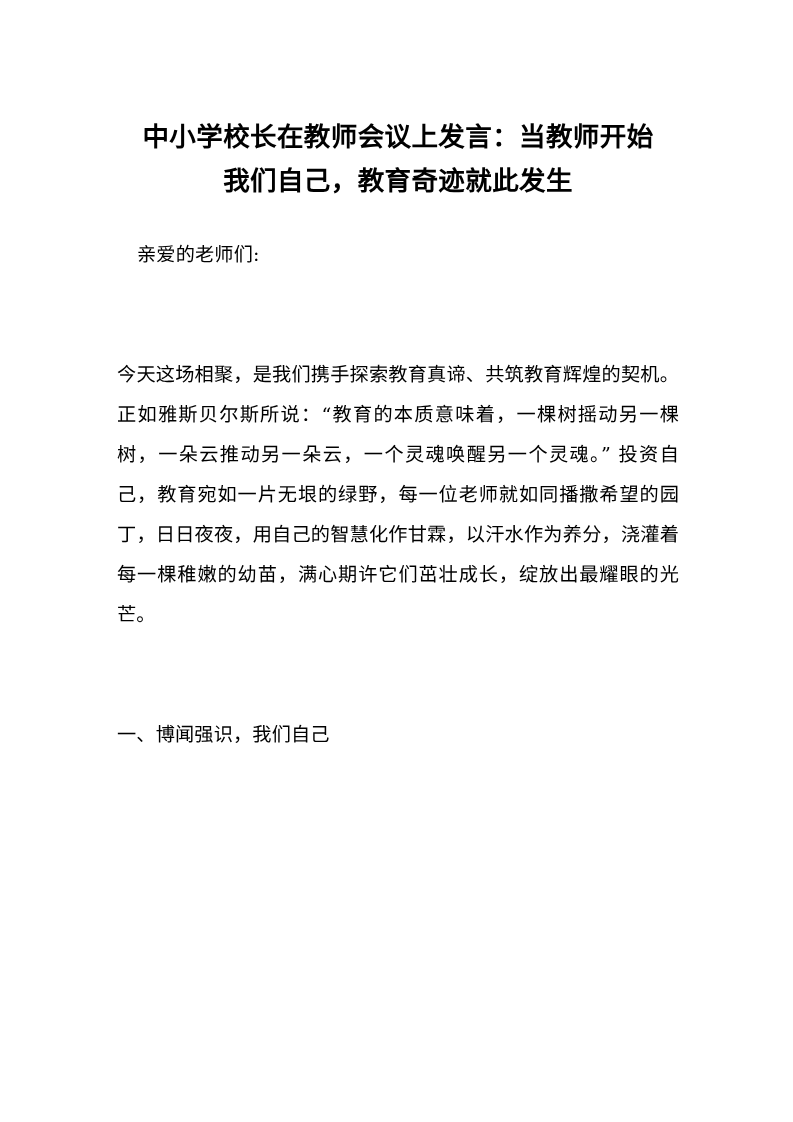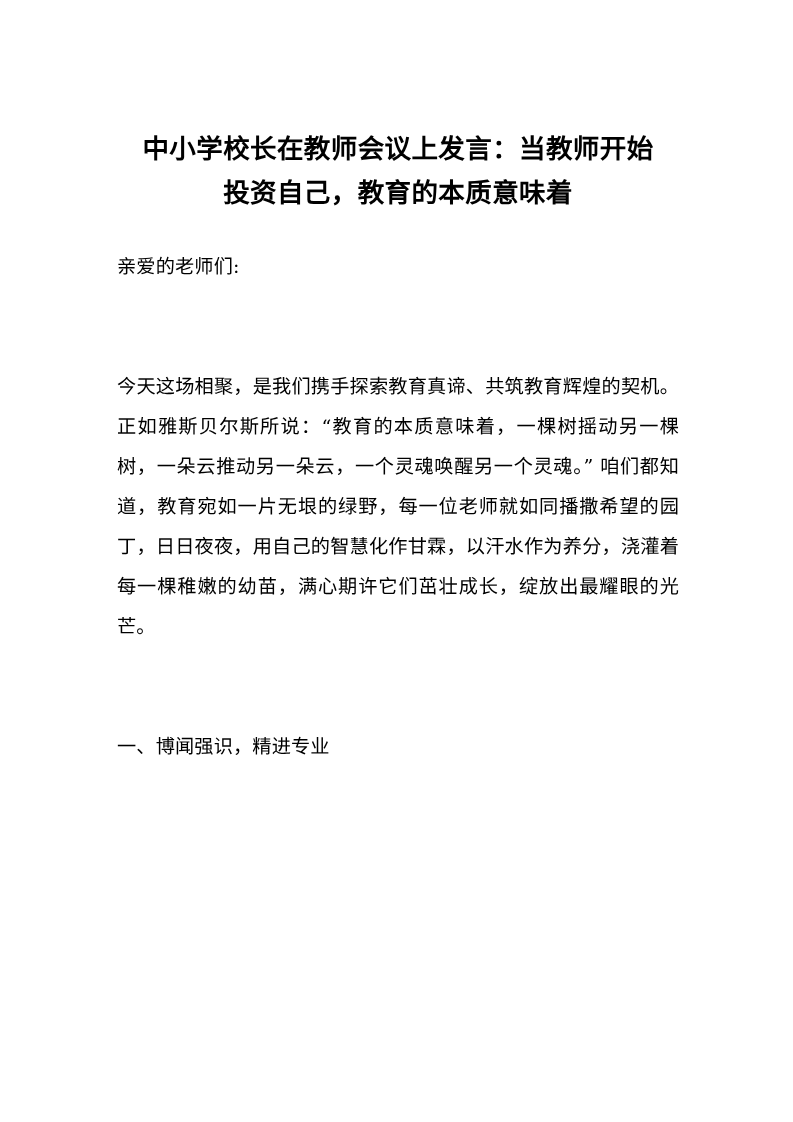--- a/index.html
+++ b/index.html
@@ -21,21 +21,21 @@
     height: 1122px;
     margin: 0 auto;
     background: #ffffff;
     overflow: hidden;
     box-sizing: border-box;
   }
 
   .content {
     position: absolute;
     left: 117px;
-    top: 16px;
+    top: 4px;
     width: 562px;
   }
 
   
   .doc-title {
     margin: 0;
     padding: 0;
     font-size: 26.5px;
     font-weight: bold;
     line-height: 44px;
@@ -62,55 +62,56 @@
     word-break: break-all;
   }
 
   .spacer-salutation { height: 32px; }
   .spacer-sm  { height: 40px; }
   .spacer-md  { height: 40px; }
 
   .para.nowrap-line {
     text-align: left;
     white-space: nowrap;
+    margin-left: 20px;
   }
 
   .section-heading {
     margin: 0;
     padding: 0;
     font-size: 19.2px;
     font-weight: normal;
     line-height: 40px;
     text-align: left;
     letter-spacing: 0.15px;
   }
 </style>
 </head>
 <body>
 
 <div class="page">
   <div class="content">
 
     <h1 class="doc-title">
       <span class="tline">中小学校长在教师会议上发言：当教师开始</span>
-      <span class="tline">投资自己，教育的本质意味着</span>
+      <span class="tline">我们自己，教育奇迹就此发生</span>
     </h1>
 
     <div class="spacer-salutation"></div>
 
     <p class="para nowrap-line">亲爱的老师们:</p>
 
     <div class="spacer-sm"></div>
 
 
     <div class="spacer-md"></div>
 
-    <p class="para">今天这场相聚，是我们携手探索教育真谛、共筑教育辉煌的契机。正如雅斯贝尔斯所说：“教育的本质意味着，一棵树摇动另一棵树，一朵云推动另一朵云，一个灵魂唤醒另一个灵魂。” 咱们都知道，教育宛如一片无垠的绿野，每一位老师就如同播撒希望的园丁，日日夜夜，用自己的智慧化作甘霖，以汗水作为养分，浇灌着每一棵稚嫩的幼苗，满心期许它们茁壮成长，绽放出最耀眼的光芒。</p>
+    <p class="para">今天这场相聚，是我们携手探索教育真谛、共筑教育辉煌的契机。正如雅斯贝尔斯所说：“教育的本质意味着，一棵树摇动另一棵树，一朵云推动另一朵云，一个灵魂唤醒另一个灵魂。” 投资自己，教育宛如一片无垠的绿野，每一位老师就如同播撒希望的园丁，日日夜夜，用自己的智慧化作甘霖，以汗水作为养分，浇灌着每一棵稚嫩的幼苗，满心期许它们茁壮成长，绽放出最耀眼的光芒。</p>
 
     <div class="spacer-md"></div>
 
 
     <div class="spacer-md"></div>
 
-    <p class="section-heading">一、博闻强识，精进专业</p>
+    <p class="section-heading">一、博闻强识，我们自己</p>
 
   </div>
 </div>
 
 </body></html>

